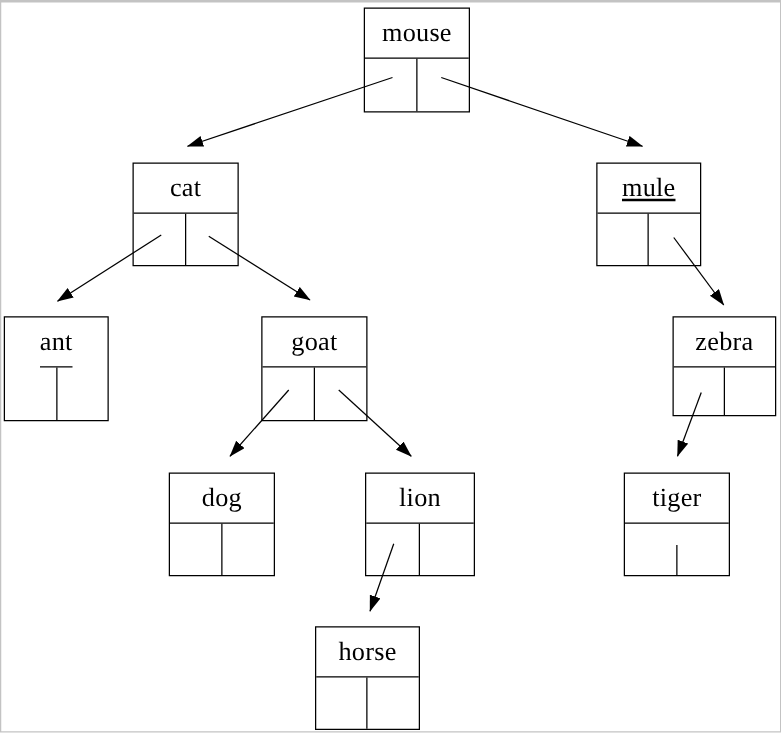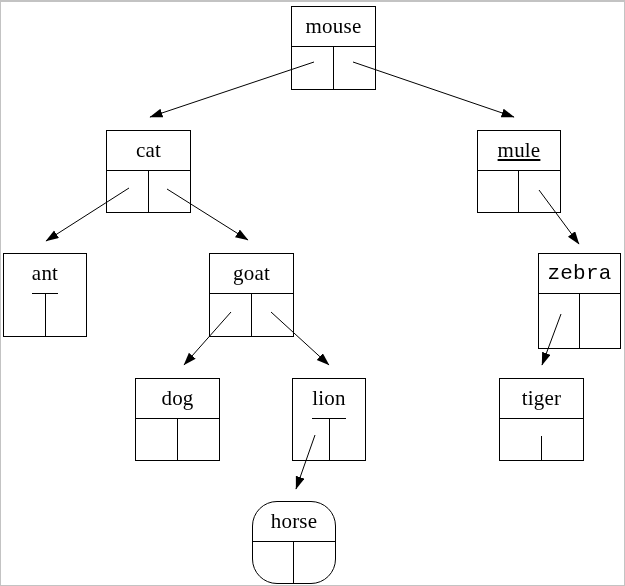--- a/index.html
+++ b/index.html
@@ -96,48 +96,48 @@
       <div class="cell right"></div>
     </div>
   </div>
     <div class="node" style="left: 208px; top: 251px; width: 85px; height: 84px;">
     <div class="node-label">goat</div>
     <div class="node-cells">
       <div class="cell left"></div>
       <div class="cell right"></div>
     </div>
   </div>
-    <div class="node" style="left: 537px; top: 251px; width: 83px; height: 96px; font-family: Liberation Mono, monospace;">
+    <div class="node" style="left: 537px; top: 251px; width: 83px; height: 80px;">
     <div class="node-label">zebra</div>
     <div class="node-cells">
       <div class="cell left"></div>
       <div class="cell right"></div>
     </div>
   </div>
     <div class="node" style="left: 134px; top: 376px; width: 85px; height: 83px;">
     <div class="node-label">dog</div>
     <div class="node-cells">
       <div class="cell left"></div>
       <div class="cell right"></div>
     </div>
   </div>
-    <div class="node" style="left: 291px; top: 376px; width: 74px; height: 83px; align-items: center;">
+    <div class="node" style="left: 291px; top: 376px; width: 88px; height: 83px;">
     <div class="node-label">lion</div>
     <div class="node-cells">
       <div class="cell left"></div>
       <div class="cell right"></div>
     </div>
   </div>
     <div class="node" style="left: 498px; top: 376px; width: 85px; height: 83px; gap: 17px;">
     <div class="node-label">tiger</div>
     <div class="node-cells">
       <div class="cell left"></div>
       <div class="cell right"></div>
     </div>
   </div>
-    <div class="node" style="left: 251px; top: 499px; width: 84px; height: 83px; border-radius: 25px;">
+    <div class="node" style="left: 251px; top: 499px; width: 84px; height: 83px;">
     <div class="node-label">horse</div>
     <div class="node-cells">
       <div class="cell left"></div>
       <div class="cell right"></div>
     </div>
   </div>
   </div>
 
 </body></html>

